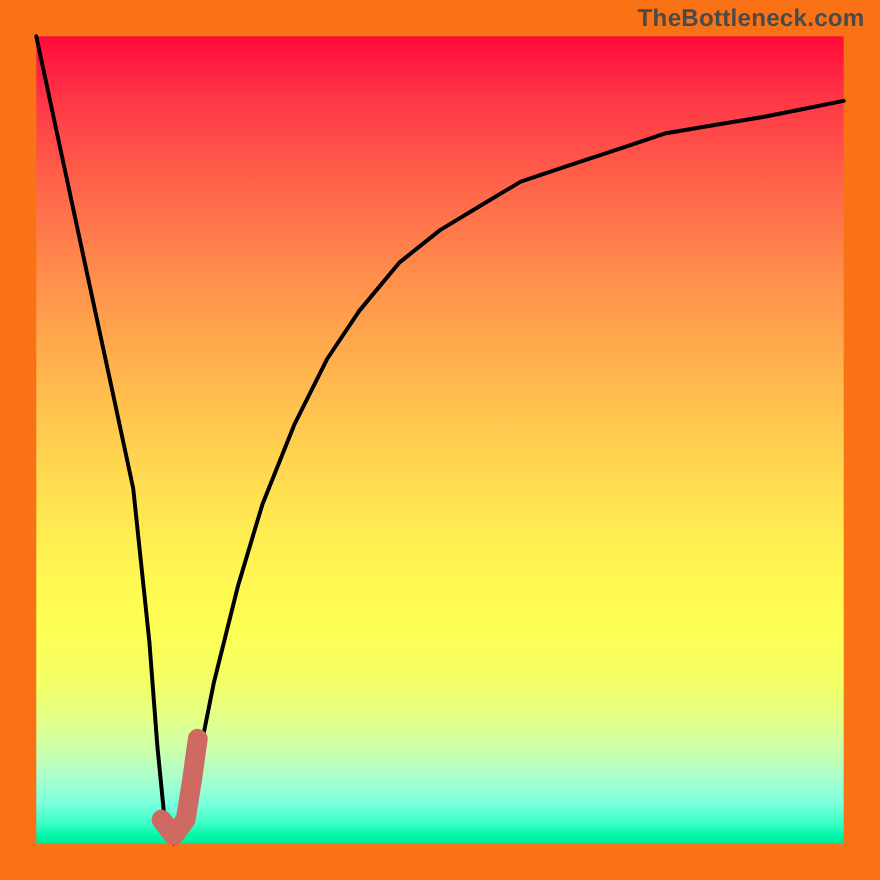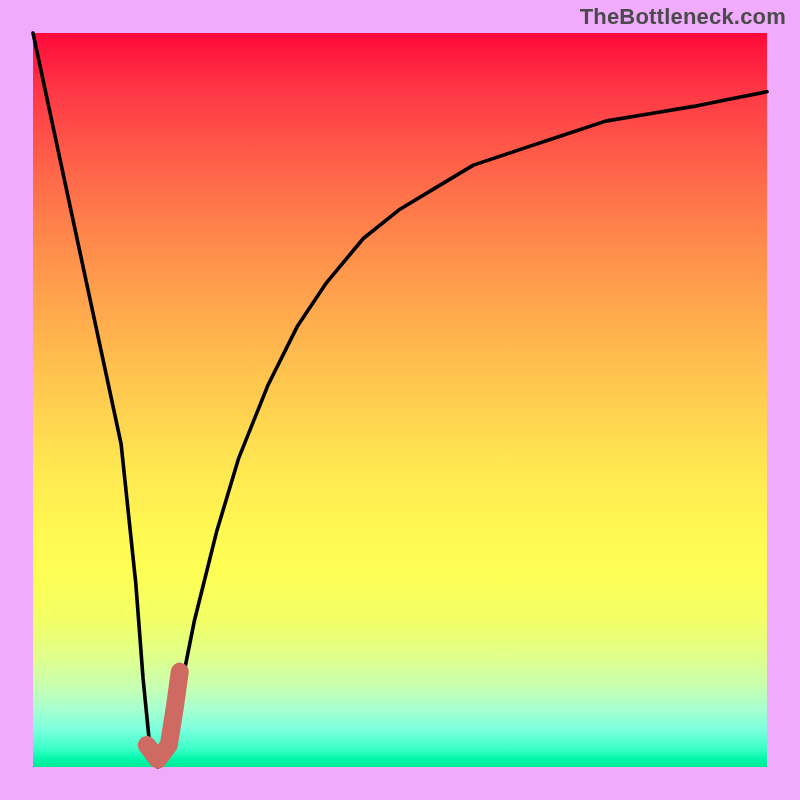--- a/index.html
+++ b/index.html
@@ -8,21 +8,21 @@
     width: 800px;
     height: 800px;
     overflow: hidden;
     background: #000;
     font-family: Arial, Helvetica, sans-serif;
   }
   .frame {
     position: relative;
     width: 800px;
     height: 800px;
-    background: #f0abfc;
+    background: #f97316;
   }
   .watermark {
     position: absolute;
     top: 4px;
     right: 14px;
     color: #4a4a4a;
     font-size: 22px;
     font-weight: bold;
     letter-spacing: 0.2px;
     z-index: 10;

